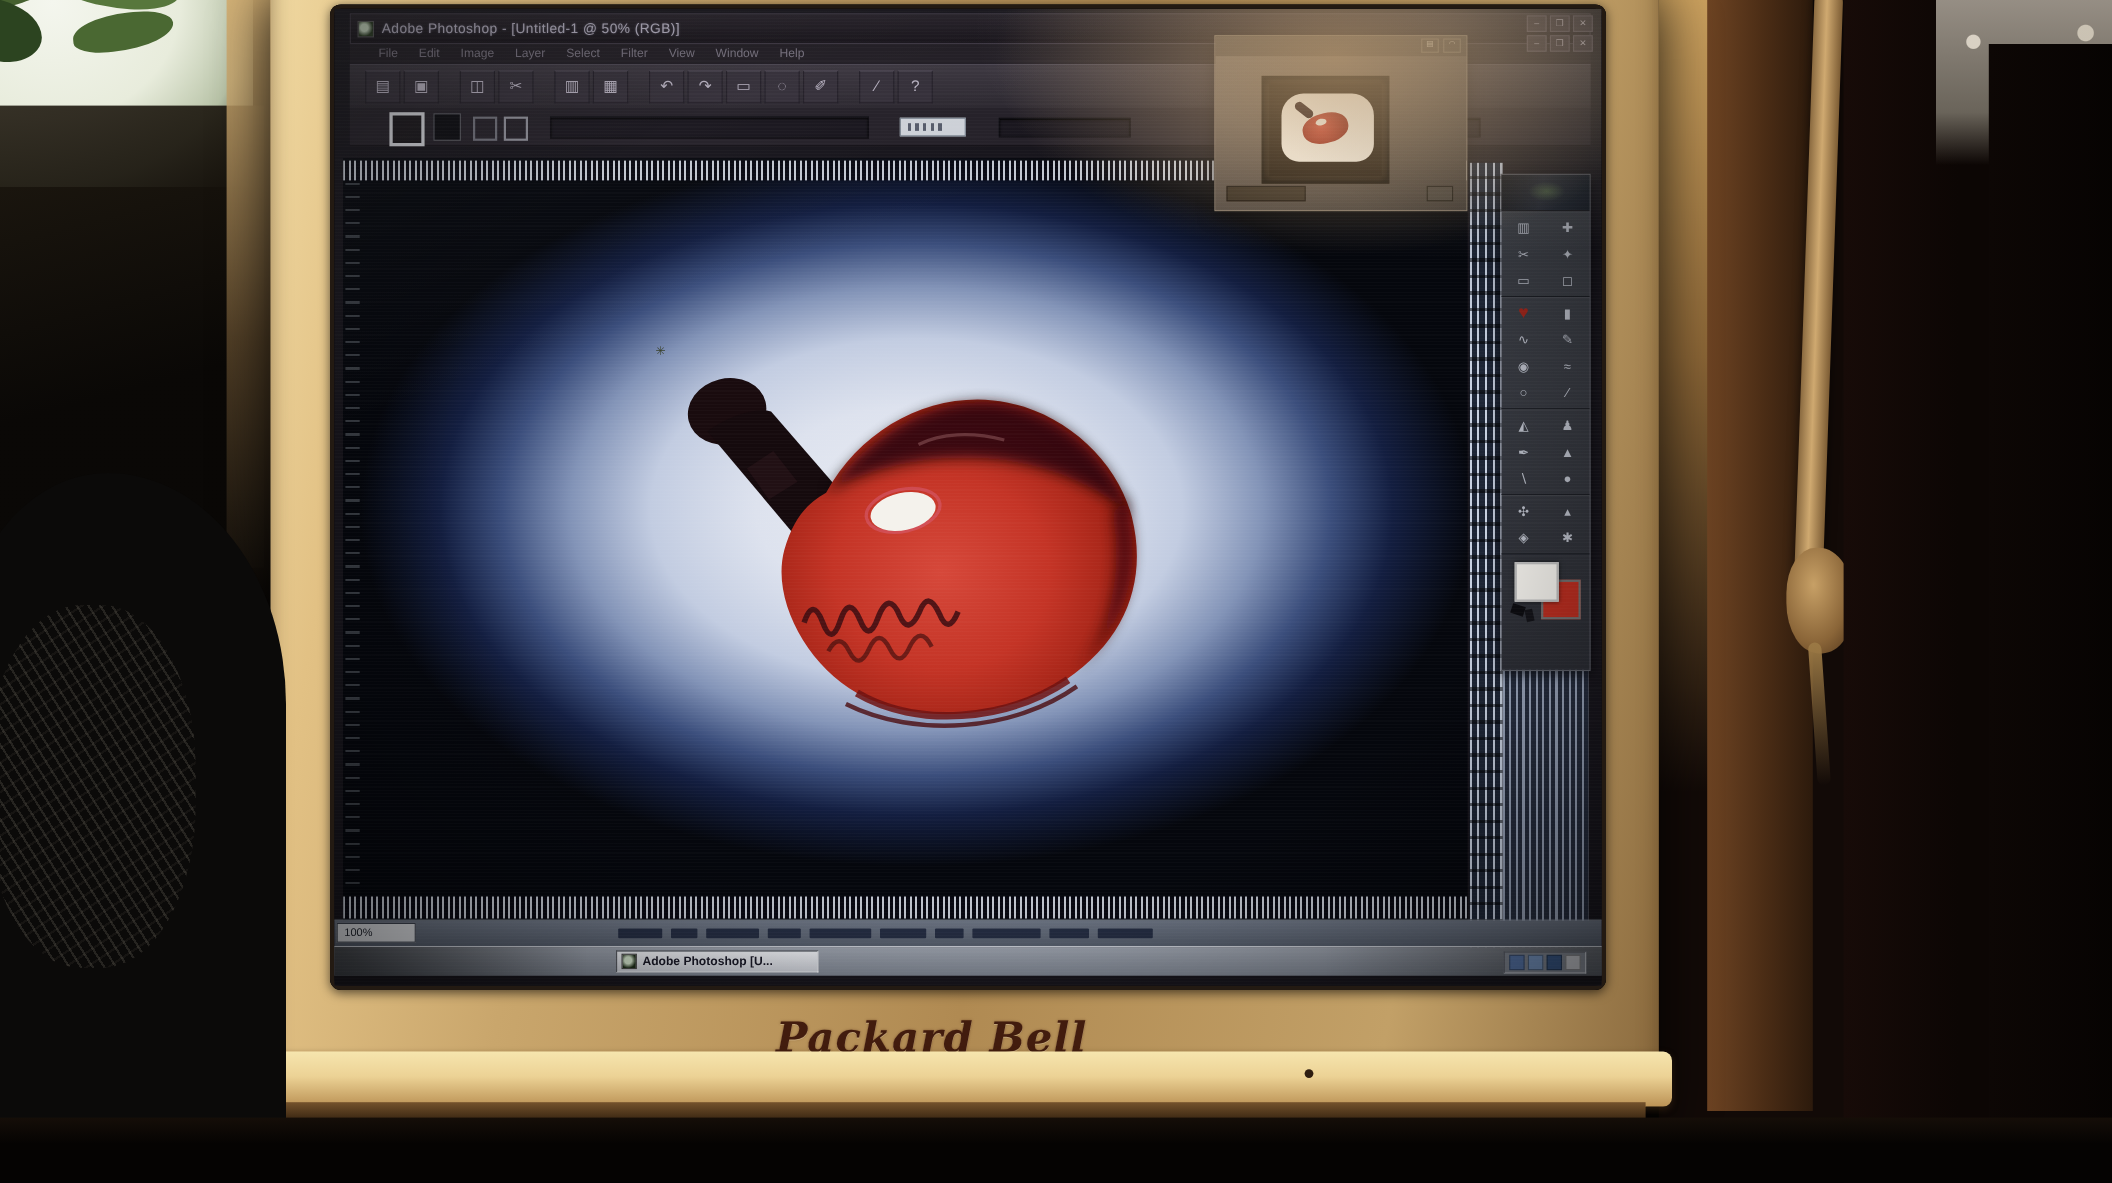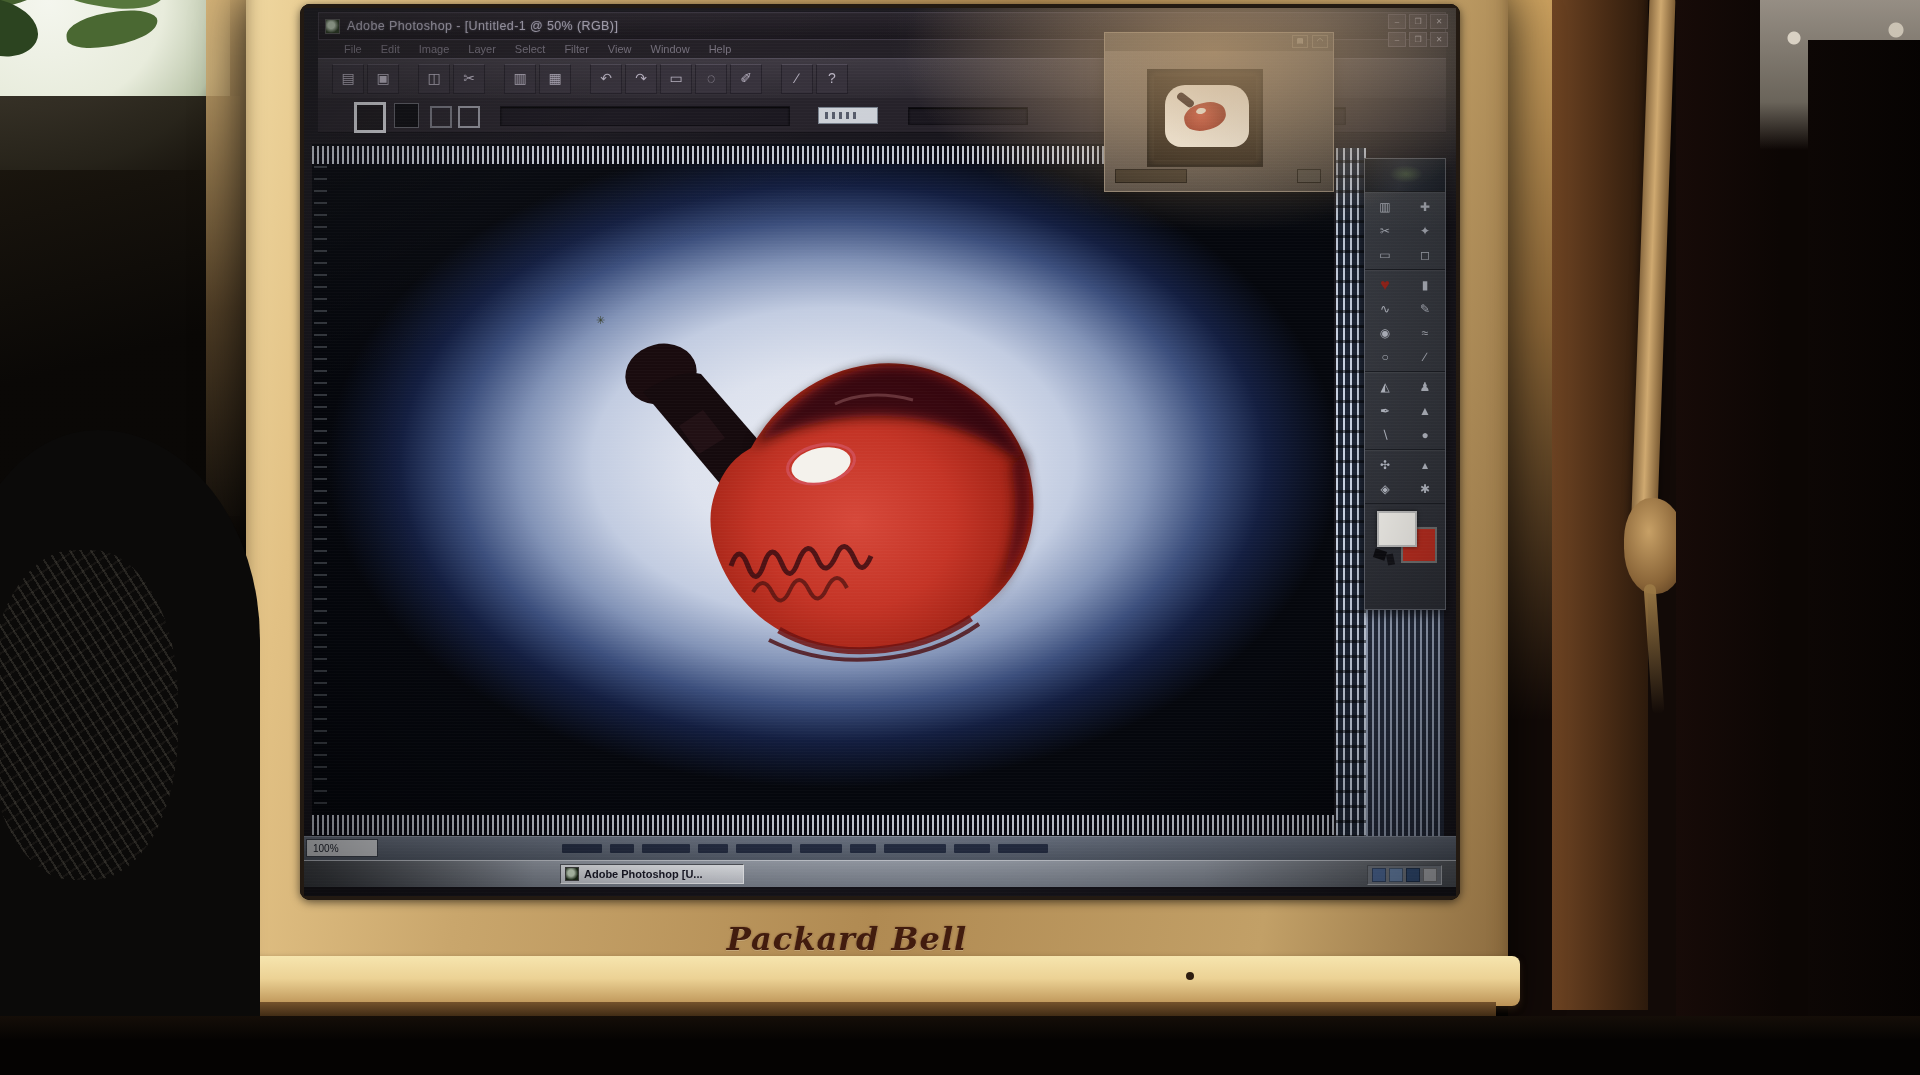--- a/index.html
+++ b/index.html
@@ -47,21 +47,21 @@
           box-shadow:inset 0 0 0 4px #231a12, inset 0 0 60px rgba(0,0,0,.95), 0 2px 10px rgba(0,0,0,.6);}
   .screen-content{position:absolute;inset:4px;overflow:hidden;background:#17151c;filter:blur(.55px);}
   .screen-content::before{content:"";position:absolute;inset:0;z-index:95;pointer-events:none;
       background:radial-gradient(ellipse at 50% 48%,rgba(0,0,0,0) 58%,rgba(0,0,0,.45) 96%),
                  repeating-linear-gradient(0deg,rgba(255,255,255,.02) 0 1px,rgba(0,0,0,0) 1px 3px);}
   .screen-content::after{content:"";position:absolute;inset:0;z-index:96;pointer-events:none;
       background:radial-gradient(ellipse 430px 250px at 79% 5%,rgba(205,165,115,.55),rgba(205,165,115,0) 72%),
                  radial-gradient(ellipse 620px 300px at 88% 2%,rgba(255,242,220,.22),rgba(255,242,220,0) 70%),
                  linear-gradient(160deg,rgba(255,255,255,.05),rgba(255,255,255,0) 30%);}
   .brand{left:0;right:60px;top:956px;text-align:center;font-family:"DejaVu Serif",serif;
-         font-style:italic;font-weight:bold;font-size:32px;letter-spacing:1px;color:#421c0e;
+         font-style:italic;font-weight:bold;font-size:38px;letter-spacing:1px;color:#421c0e;
          text-shadow:0 1px 0 rgba(255,242,204,.35), 0 0 2px rgba(60,20,8,.5);}
   .monitor-base{left:230px;top:956px;width:1290px;height:50px;border-radius:8px;
          background:linear-gradient(to bottom,#f6e5ae 0%,#ecd295 45%,#bb9255 100%);box-shadow:0 3px 6px rgba(60,40,18,.6);}
   .base-shadow{left:256px;top:1002px;width:1240px;height:26px;background:linear-gradient(to bottom,#74522c,#241608 85%);}
   .power-dot{left:1186px;top:972px;width:8px;height:8px;border-radius:50%;background:#2e1d10;}
 
   
   .titlebar{left:14px;top:4px;right:10px;height:26px;background:linear-gradient(#27222a,#151118);
             border:1px solid #3c3642;display:flex;align-items:center;z-index:50;}
   .app-icon{width:13px;height:13px;margin:0 7px 0 6px;background:radial-gradient(circle at 40% 40%,#cfe0c8 0 30%,#27391f 70%);border:1px solid #555;}

